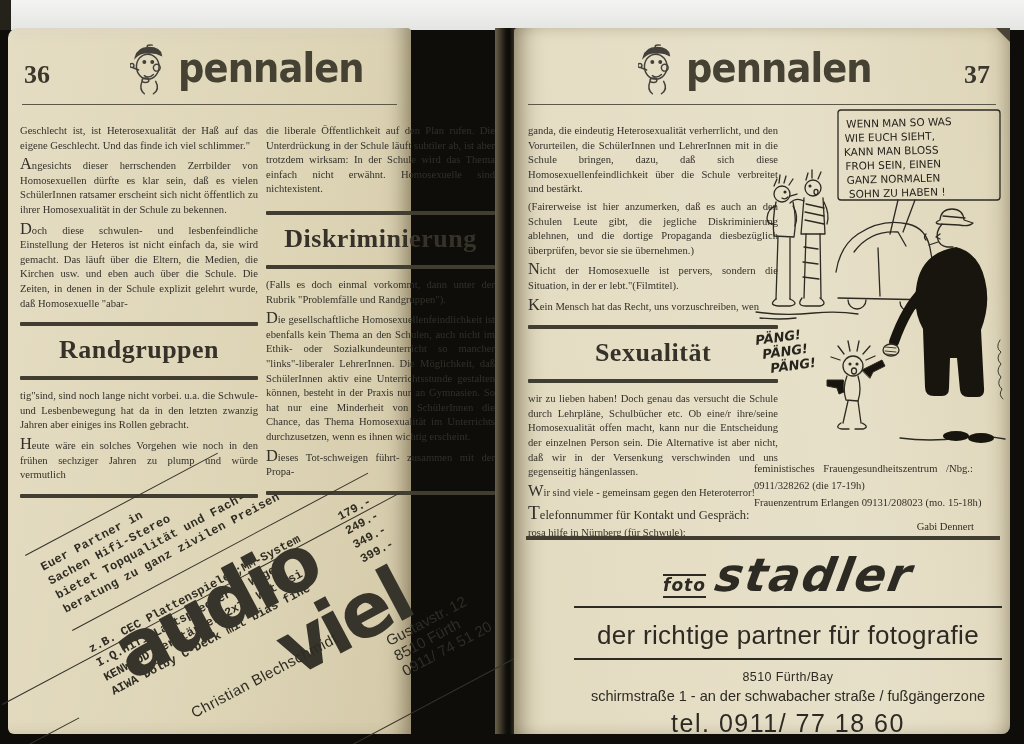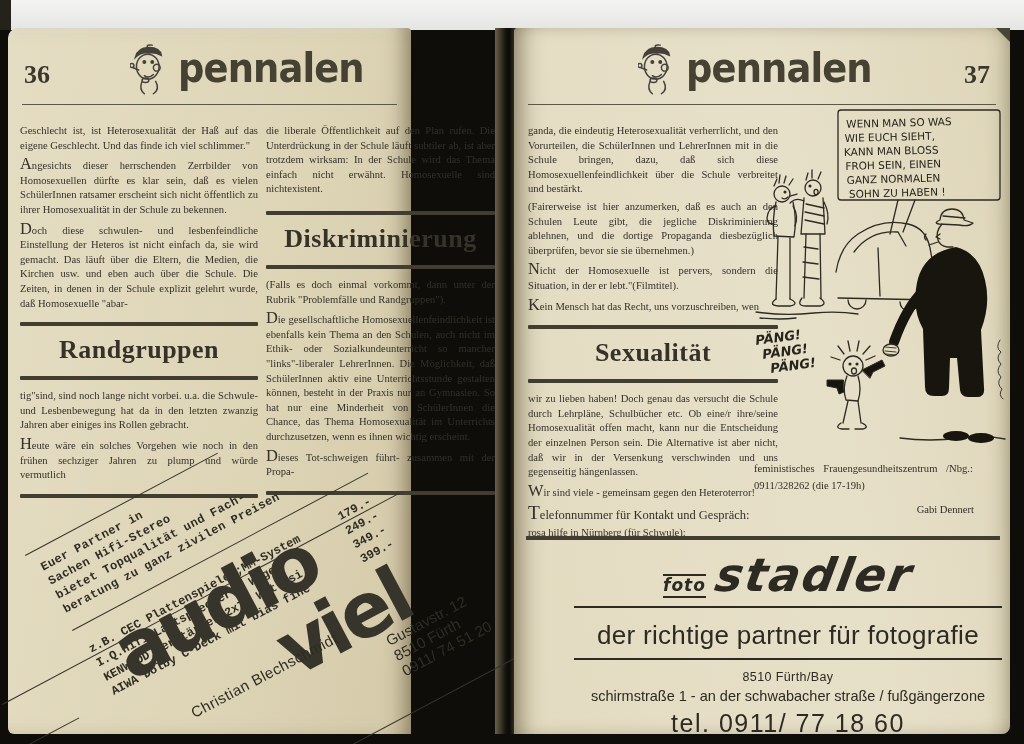--- a/index.html
+++ b/index.html
@@ -203,20 +203,21 @@
     <div class="trule"></div>
     <p>wir zu lieben haben! Doch genau das versucht die Schule durch Lehrpläne, Schulbücher etc. Ob eine/r ihre/seine Homosexualität offen macht, kann nur die Entscheidung der einzelnen Person sein. Die Alternative ist aber nicht, daß wir in der Versenkung verschwinden und uns gegenseitig hängenlassen.</p>
     <p class="dc">Wir sind viele - gemeinsam gegen den Heteroterror!</p>
     <p class="dc contact-title">Telefonnummer für Kontakt und Gespräch:</p>
     <p class="contact-a">rosa hilfe in Nürnberg (für Schwule):</p>
   </div>
 
   <div class="contact-right">
     <div class="spread">feministisches Frauengesundheitszentrum /Nbg.:</div>
     <div>0911/328262 (die 17-19h)</div>
+    <div>Frauenzentrum Erlangen 09131/208023 (mo. 15-18h)</div>
     <div class="byline">Gabi Dennert</div>
   </div>
 
   <div class="rule-full"></div>
 
   <svg class="cartoon" viewBox="0 0 260 355">
     <g fill="none" stroke="#2c2a22" stroke-width="1.3" stroke-linecap="round" stroke-linejoin="round">
 
       <rect x="88" y="8" width="162" height="90" rx="3"></rect>
       <path d="M148 98 L140 132 M165 98 L153 130"></path>

